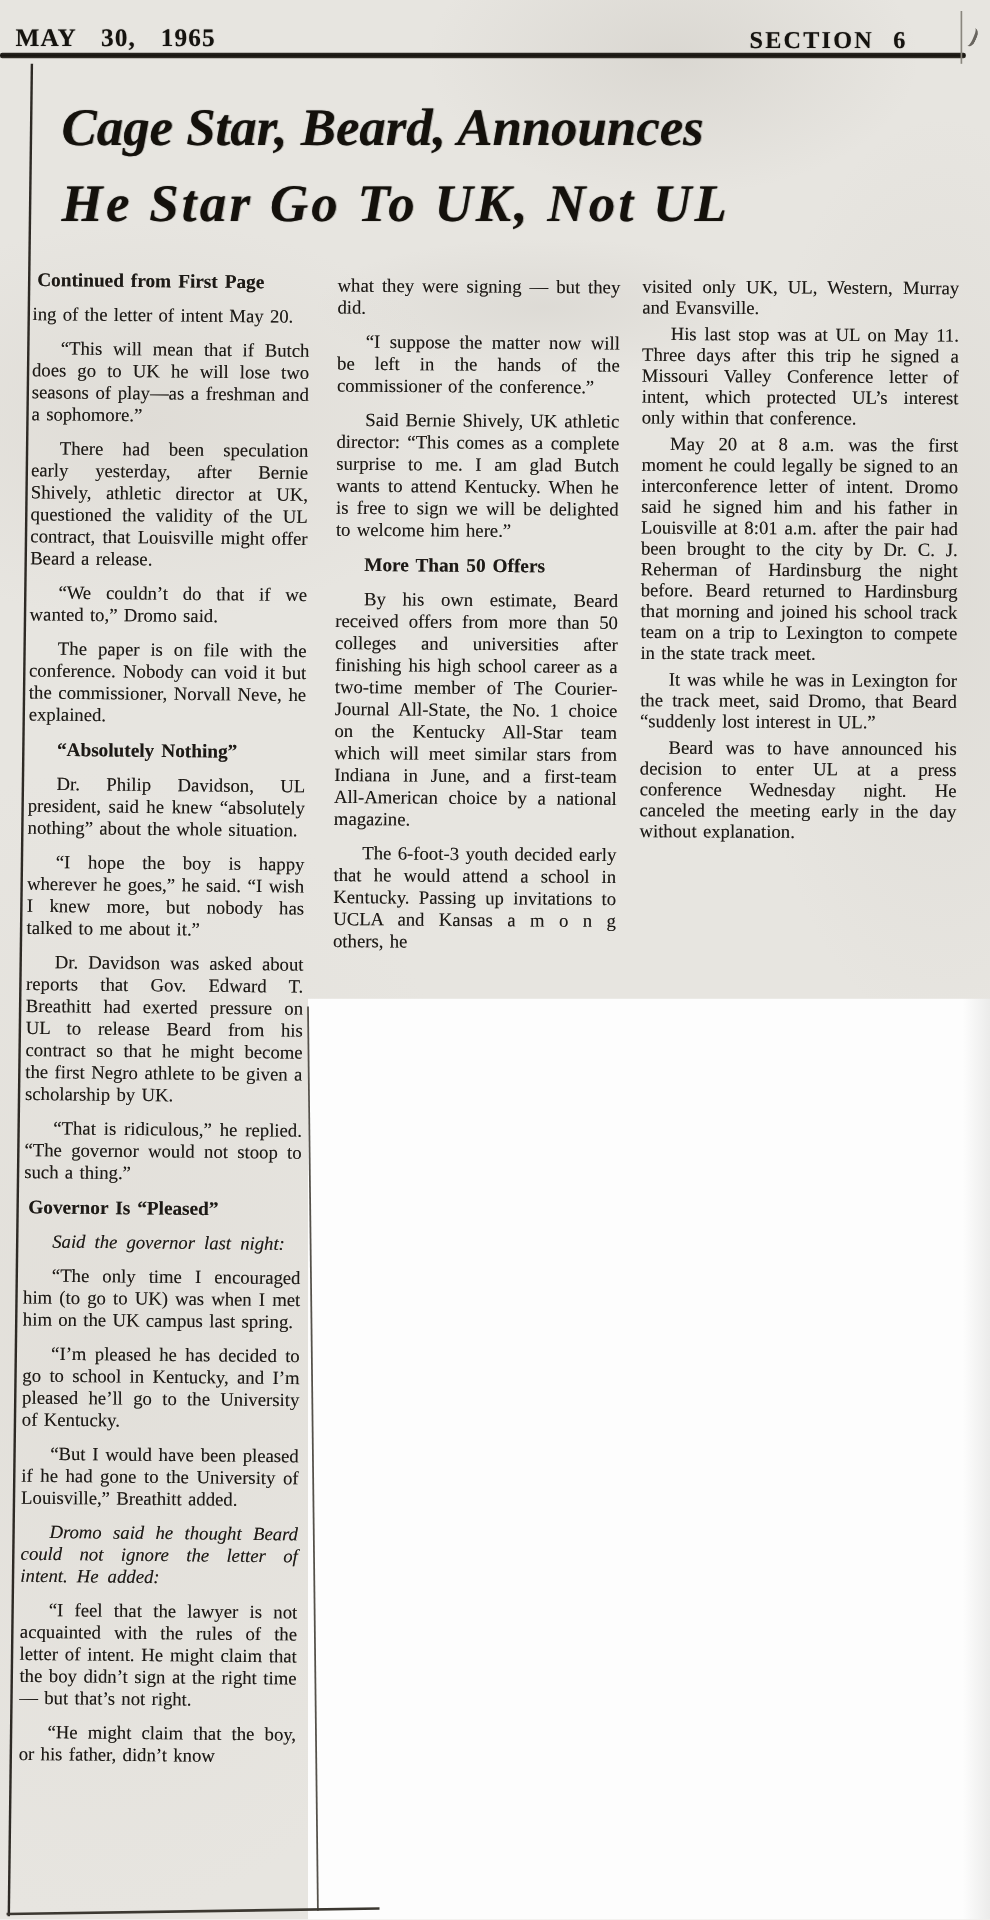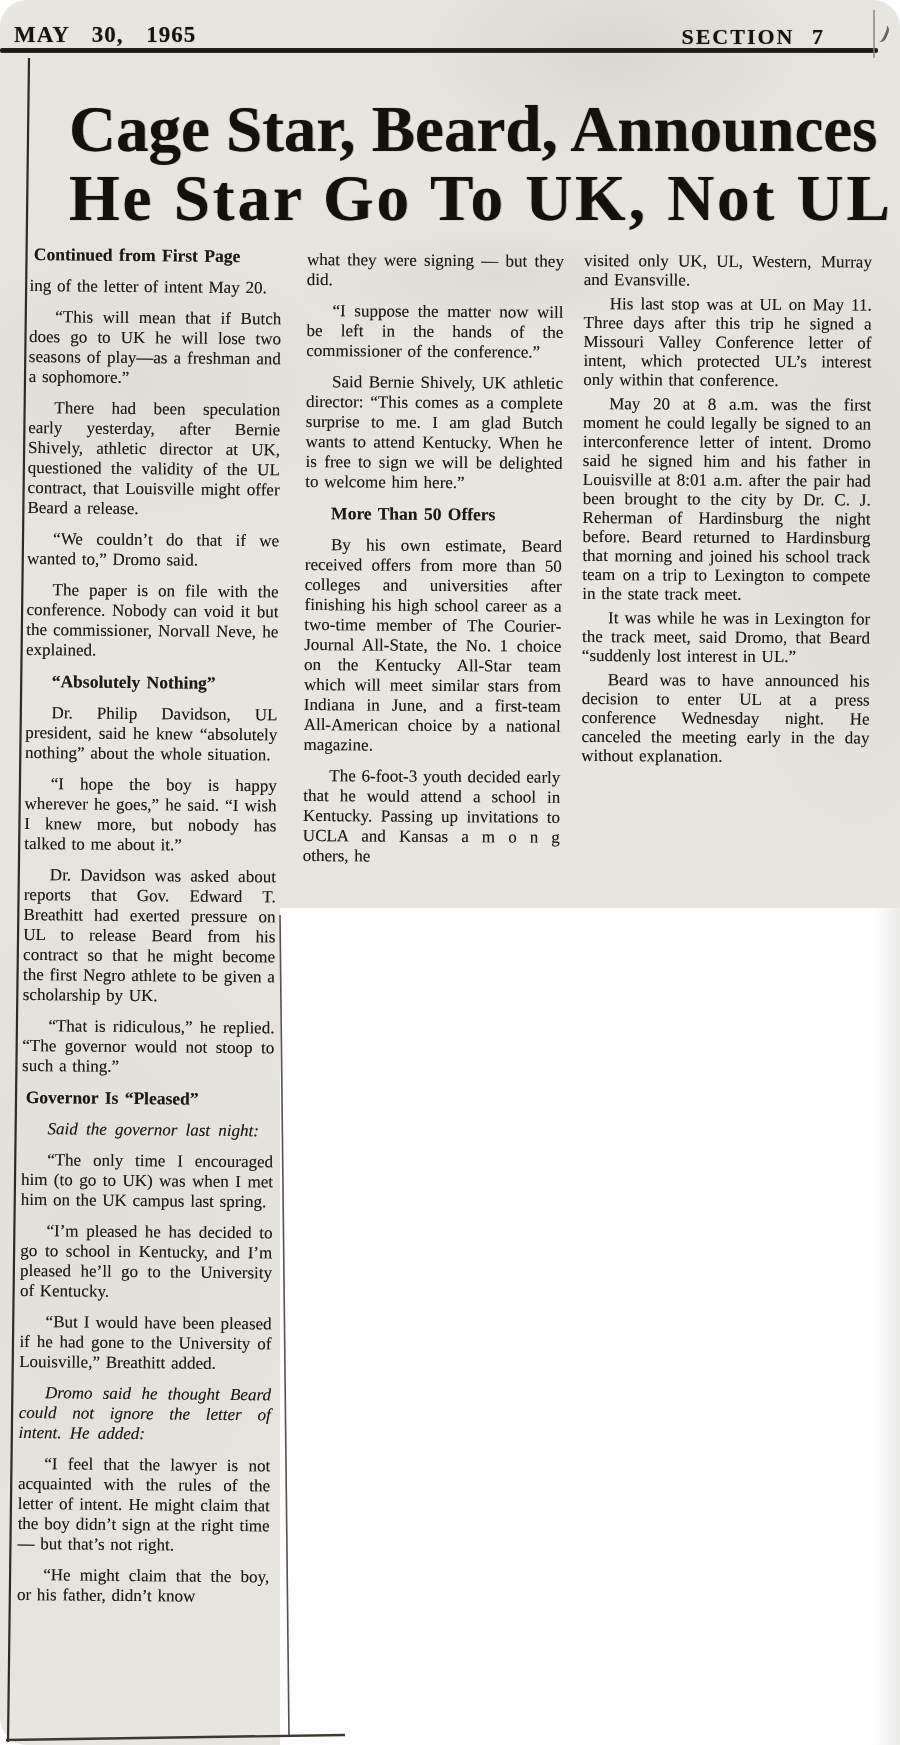--- a/index.html
+++ b/index.html
@@ -10,21 +10,20 @@
   }
   .page{
     position:absolute;inset:0;
     background-color:#e7e5e0;
     background-image:
       radial-gradient(ellipse 320px 180px at 68% 3%, rgba(160,154,144,0.18), transparent 70%),
       radial-gradient(ellipse 420px 260px at 15% 22%, rgba(205,200,192,0.30), transparent 70%),
       radial-gradient(ellipse 260px 600px at 95% 30%, rgba(170,165,156,0.14), transparent 70%),
       radial-gradient(ellipse 300px 90px at 55% 16%, rgba(150,145,136,0.12), transparent 70%),
       radial-gradient(ellipse 500px 700px at 10% 70%, rgba(216,212,205,0.35), transparent 75%);
-    border-radius: 27px;
   }
   
   .masthead{position:absolute;top:22px;left:0;width:880px;height:26px;color:#15130f;}
   .m-date{
     position:absolute;left:14px;top:0;font-size:23px;font-weight:bold;
     letter-spacing:1px;word-spacing:16px;white-space:nowrap;
     text-shadow:0 0 1px rgba(20,18,14,.45);
   }
   .m-section{
     position:absolute;right:55px;top:2px;font-size:22px;font-weight:bold;
@@ -36,24 +35,24 @@
     background:linear-gradient(to bottom,#2a2722 0%,#17140f 55%,#3a362f 100%);
     border-radius:2px;
   }
   .corner-mark{
     position:absolute;top:24px;right:12px;width:10px;height:18px;
     border-right:3px solid #4a463f;transform:rotate(24deg);border-radius:40%;
     opacity:.8;
   }
   
   .headline{
-    position:absolute;top:78px;left:52px;width:830px;margin:17px;
-    font-size:65px;line-height:69px;font-weight:bold;color:#14110c;
+    position:absolute;top:78px;left:52px;width:830px;margin:4px;
+    font-size:48px;line-height:69px;font-weight:bold;color:#14110c;
     text-shadow:0 0 1px rgba(10,8,5,.55), 1px 0 0 rgba(10,8,5,.2);
-    letter-spacing:0;white-space:nowrap;
+    letter-spacing:0;white-space:nowrap;font-style:italic;
   }
   .headline .hl2{letter-spacing:3px;}
   
   .col{
     position:absolute;color:#1d1a16;font-size:17px;line-height:20px;
     text-align:justify;
     text-shadow:0 0 0.6px rgba(25,22,18,.5);
   }
   .col1{left:30px;top:242px;width:252px;transform:rotate(.55deg);transform-origin:0 0;}
   .col2{left:307px;top:250px;width:257px;transform:rotate(.4deg);transform-origin:0 0;}
@@ -75,21 +74,21 @@
   }
   .rules-svg{position:absolute;left:0;top:0;z-index:6;pointer-events:none;}
 </style>
 </head>
 <body>
 
 <div class="page">
 
   <div class="masthead">
     <span class="m-date">MAY 30, 1965</span>
-    <span class="m-section">SECTION 7</span>
+    <span class="m-section">SECTION 6</span>
   </div>
   <div class="masthead-rule"></div>
   <div class="corner-mark"></div>
 
   <h1 class="headline"><span class="hl1">Cage Star, Beard, Announces</span><br><span class="hl2">He Star Go To UK, Not UL</span></h1>
 
   <div class="col col1">
       <p class="subhead left">Continued from First Page</p>
       <p class="para no-indent">ing of the letter of intent May 20.</p>
       <p class="para">“This will mean that if Butch does go to UK he will lose two seasons of play—as a freshman and a sophomore.”</p>

